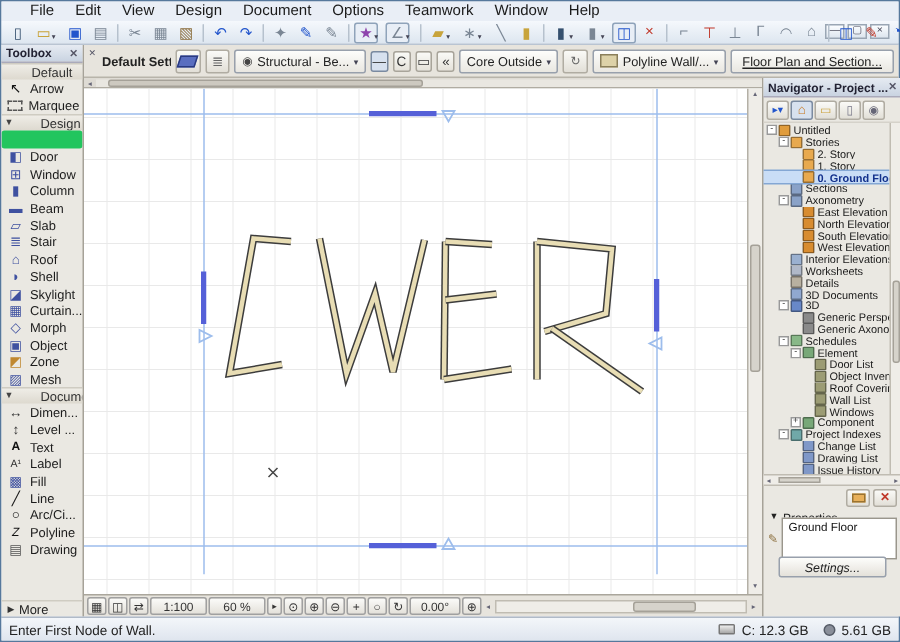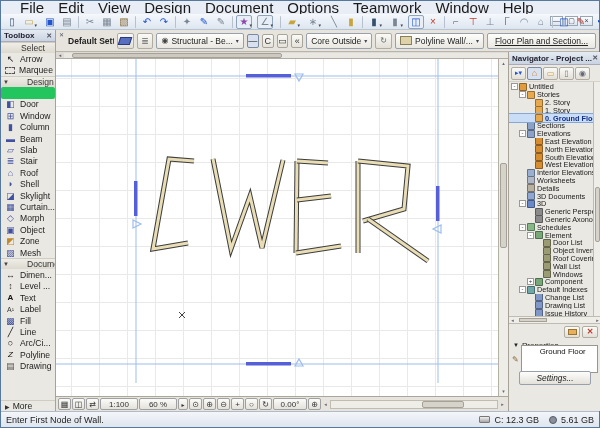--- a/index.html
+++ b/index.html
@@ -10,21 +10,21 @@
   
   .titlebar { height:15px; background:linear-gradient(#c3d8ec,#8fb0d2); border-bottom:1px solid #6a8cb0; display:flex; align-items:center; padding-left:3px; flex:none; }
   .app-icon { width:10px; height:10px; background:linear-gradient(135deg,#fff 45%,#d23b2e 45%); border:1px solid #8a4a40; margin-right:4px; flex:none; }
   .title-text { font-size:9.5px; color:#14233a; white-space:nowrap; overflow:hidden; flex:1; }
   .win-btns { display:flex; gap:1px; margin-left:4px; margin-right:2px; align-self:flex-start; }
   .wbtn { width:24px; height:12px; border:1px solid #718296; border-top:none; border-radius:0 0 3px 3px; background:linear-gradient(#f4f9fd,#c3cfdc); font-size:7px; line-height:10px; text-align:center; color:#33445a; }
   .wbtn.close { width:34px; background:linear-gradient(#e89385,#c0392b); color:#fff; }
 
   
   .menubar { height:13px; background:#e9eef6; display:flex; align-items:center; padding-left:12px; flex:none; }
-  .menu-item { padding:0 7px; font-size:15px; color:#1a1a1a; line-height:13px; }
+  .menu-item { padding:0 7px; font-size:10px; color:#1a1a1a; line-height:13px; }
   .mdi-btns { margin-left:auto; display:flex; gap:2px; padding-right:3px; }
   .mdi-btn { width:13px; height:10px; border:1px solid #9aa6b4; background:linear-gradient(#fbfdff,#dde5ee); font-size:7px; line-height:8px; text-align:center; color:#445; }
 
   
   .toolbar { height:16px; background:linear-gradient(#f5f8fc,#dde6f0); border-bottom:1px solid #b9c4d2; display:flex; align-items:center; padding-left:3px; gap:1px; flex:none; }
   .tb-btn { width:16px; height:14px; display:flex; align-items:center; justify-content:center; font-size:10px; color:#35506e; border:1px solid transparent; border-radius:2px; position:relative; flex:none; }
   .tb-btn.boxed { border-color:#8fa3ba; background:#e8eef6; }
   .tb-btn.drop::after { content:"▾"; font-size:5px; color:#445; position:absolute; right:-1px; bottom:0; }
   .tb-btn.drop { margin-right:4px; }
   .tb-btn.sep { width:1px; height:12px; background:#b6c1cd; border:none; margin:0 2px; }
@@ -133,21 +133,21 @@
   .nav-hscroll { height:8px; display:flex; align-items:center; border-top:1px solid #c0bcb2; border-bottom:1px solid #c0bcb2; background:#efede8; position:relative; flex:none; }
   .nav-hscroll .thumb { position:absolute; left:10px; width:28px; top:1px; bottom:1px; background:#d6d3cb; border:1px solid #a5a198; }
   .nav-btnrow { height:15px; display:flex; justify-content:flex-end; align-items:center; gap:2px; padding:0 3px; flex:none; }
   .nb { width:16px; height:12px; border:1px solid #b0aca2; border-radius:2px; background:linear-gradient(#fafaf7,#e2dfd7); display:flex; align-items:center; justify-content:center; font-size:8px; }
   .nb .foldico { width:9px; height:6px; background:#e8b05a; border:1px solid #9a7330; }
   .nb.del { color:#c0392b; font-weight:bold; }
   .nav-prop-hdr { height:12px; display:flex; align-items:center; gap:3px; padding-left:4px; font-size:8px; color:#222; flex:none; }
   .nav-prop-hdr .arr { font-size:6px; }
   .nav-prop-row { height:16px; display:flex; align-items:center; gap:2px; padding:0 3px; flex:none; }
   .prop-pencil { font-size:8px; color:#8a6d3b; }
-  .prop-field { flex:1; height:28px; background:#fff; border:1px solid #9a968c; font-size:7.8px; padding-left:18px; line-height:11px; color:#111; overflow:hidden; white-space:nowrap; }
+  .prop-field { flex:1; height:28px; background:#fff; border:1px solid #9a968c; font-size:7.8px; padding-left:4px; line-height:11px; color:#111; overflow:hidden; white-space:nowrap; }
   .nav-settings { display:flex; justify-content:center; padding-top:4px;font-style:italic; }
   .settings-btn { width:72px; height:14px; border:1px solid #98a0ac; border-radius:2px; background:linear-gradient(#fdfdfb,#e4e1da); font-size:8.3px; display:flex; align-items:center; justify-content:center; color:#222; }
 
   
   .statusbar { height:16px; background:linear-gradient(#f3f6fa,#dfe5ee); border-top:1px solid #b0bac8; display:flex; align-items:center; padding:0 5px; gap:4px; flex:none; font-size:9px; color:#222; }
   .status-msg { flex:1; white-space:nowrap; overflow:hidden; }
   .disk-ico { width:11px; height:7px; background:linear-gradient(#eee,#a8a8a8); border:1px solid #777; border-radius:1px; }
   .mem-ico { width:8px; height:8px; background:#8a8f9a; border:1px solid #555b66; border-radius:50%; }
   .hw { margin-right:6px; }
 </style>
@@ -271,21 +271,21 @@
     <div class="toolbox">
       <div class="tbx-title">
         <span>Toolbox</span>
         <span class="tbx-close">✕</span>
       </div>
       <div class="tbx-list">
 
           <div class="tbx-row hdr">
             <span class="hdr-arrow"></span>
             <span class="ti"></span>
-            <span>Select</span>
+            <span>Default</span>
           </div>
 
           <div class="tbx-row item">
             <span class="hdr-arrow"></span>
             <span class="ti ti-arrow"></span>
             <span>Arrow</span>
           </div>
 
           <div class="tbx-row item">
             <span class="hdr-arrow"></span>
@@ -623,21 +623,21 @@
 
                 <div class="tree-row lv1">
                   <span class="tw none"></span>
                   <span class="nt nt-sec"></span>
                   <span class="tree-label">Sections</span>
                 </div>
 
                 <div class="tree-row lv1">
                   <span class="tw minus"></span>
                   <span class="nt nt-sec"></span>
-                  <span class="tree-label">Elevations</span>
+                  <span class="tree-label">Axonometry</span>
                 </div>
 
                 <div class="tree-row lv2">
                   <span class="tw none"></span>
                   <span class="nt nt-elev"></span>
                   <span class="tree-label">East Elevation</span>
                 </div>
 
                 <div class="tree-row lv2">
                   <span class="tw none"></span>
@@ -743,21 +743,21 @@
 
                 <div class="tree-row lv2">
                   <span class="tw plus"></span>
                   <span class="nt nt-elem"></span>
                   <span class="tree-label">Component</span>
                 </div>
 
                 <div class="tree-row lv1">
                   <span class="tw minus"></span>
                   <span class="nt nt-idx"></span>
-                  <span class="tree-label">Default Indexes</span>
+                  <span class="tree-label">Project Indexes</span>
                 </div>
 
                 <div class="tree-row lv2">
                   <span class="tw none"></span>
                   <span class="nt nt-idxi"></span>
                   <span class="tree-label">Change List</span>
                 </div>
 
                 <div class="tree-row lv2">
                   <span class="tw none"></span>

